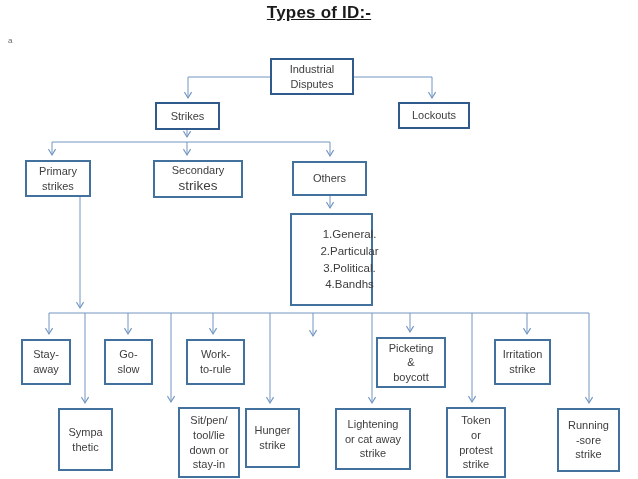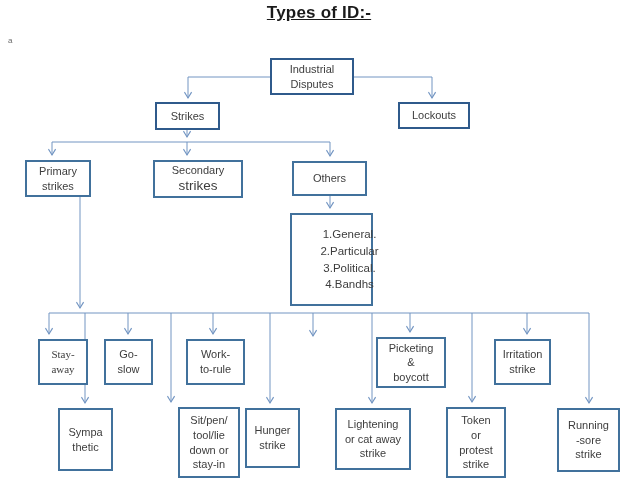--- a/index.html
+++ b/index.html
@@ -90,21 +90,21 @@
     <span class="l2">strikes</span>
   </div>
 
   <div class="node" style="left:292px; top:161px; width:75px; height:35px;">Others</div>
 
   <div class="node thick list-box" style="left:290px; top:213px; width:83px; height:93px;">1.General.
 2.Particular
 3.Political.
 4.Bandhs</div>
 
-  <div class="node" style="left:38px; top:339px; width:50px; height:46px;font-family:Liberation Serif, serif;">Stay-
+  <div class="node" style="left:21px; top:339px; width:50px; height:46px;">Stay-
 away</div>
 
   <div class="node" style="left:186px; top:339px; width:59px; height:46px;">Work-
 to-rule</div>
 
   <div class="node" style="left:104px; top:339px; width:49px; height:46px;">Go-
 slow</div>
 
 
   <div class="node" style="left:376px; top:337px; width:70px; height:51px;">Picketing

